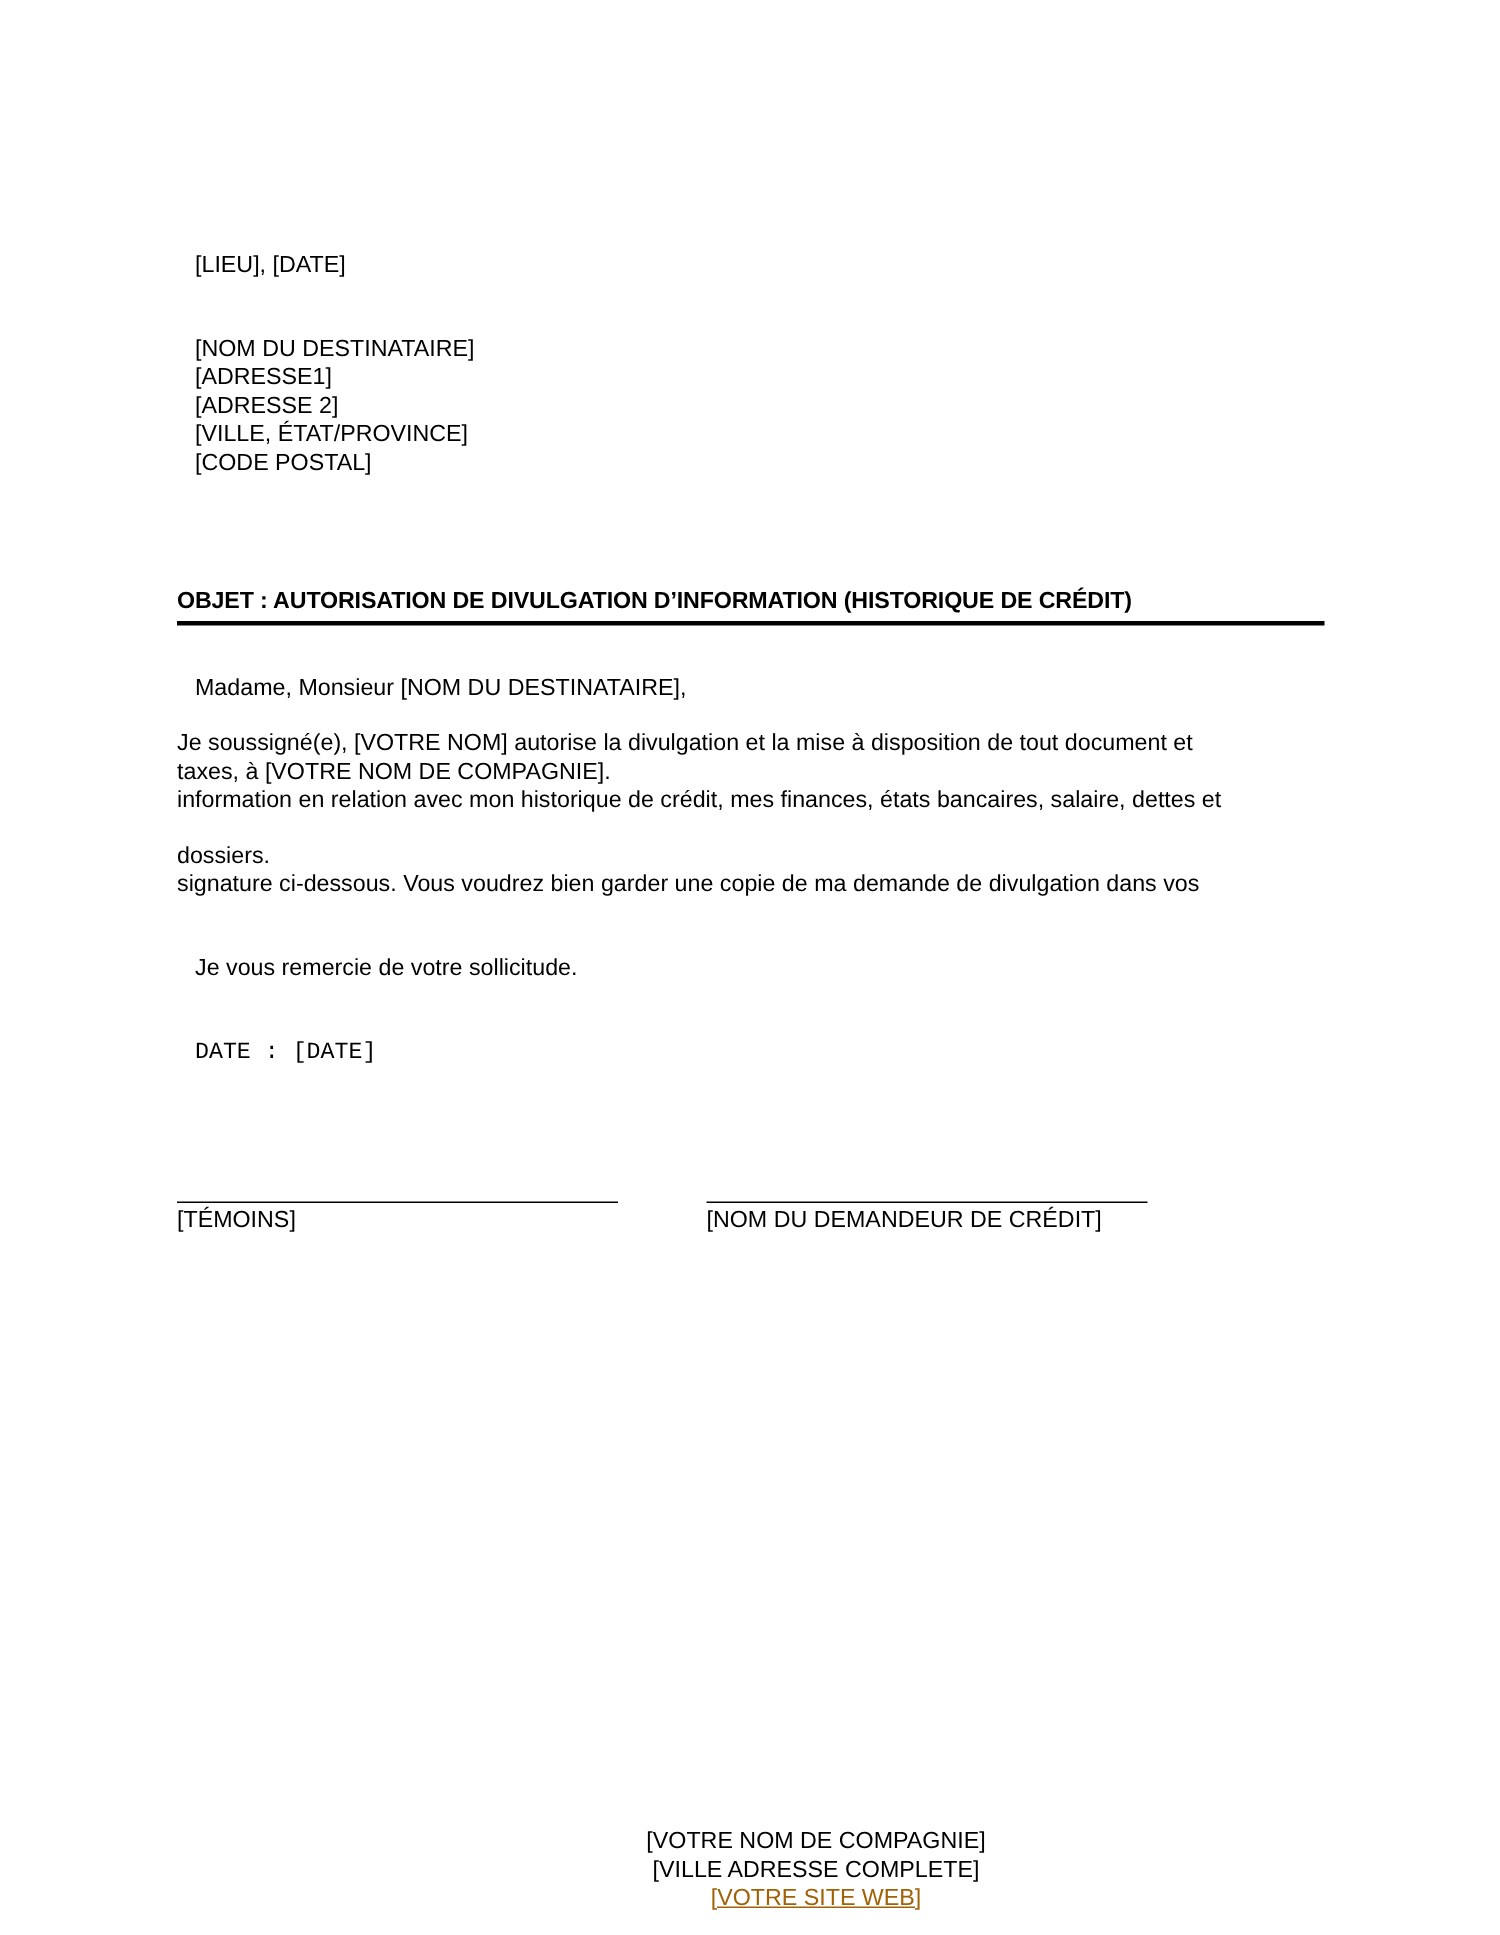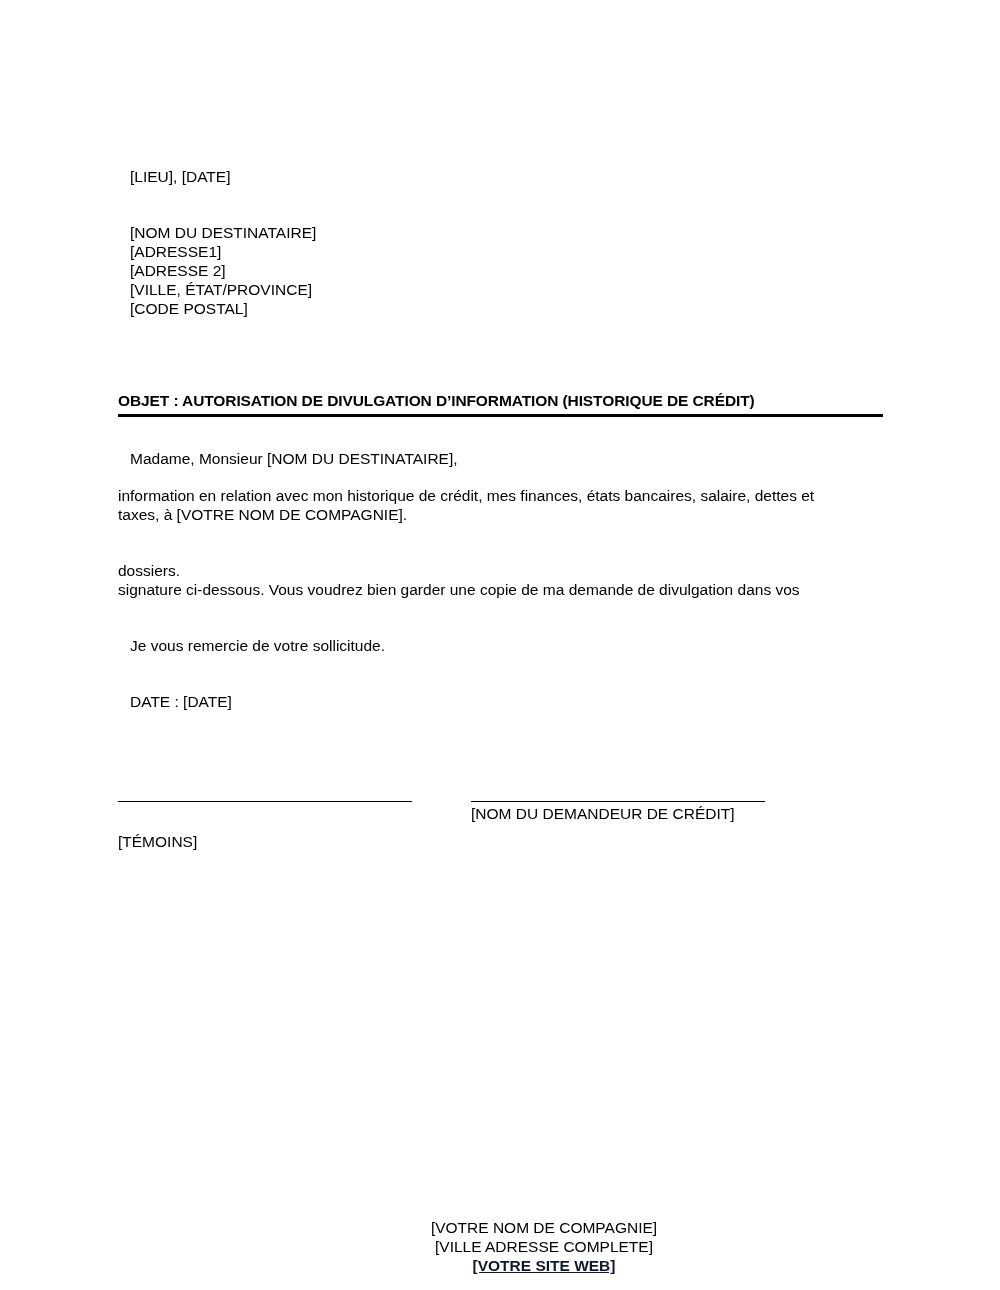--- a/index.html
+++ b/index.html
@@ -16,21 +16,21 @@
       left: 118px; top: 392px; font-weight: bold; font-size: 15.5px;
       letter-spacing: -0.1px; white-space: nowrap; text-align: center;
     }
     .rule {
       left: 118px; top: 414px; width: 765px; height: 3px; background: #000;
     }
     .sigline { height: 1px; background: #000; top: 801px; }
     .footer {
       left: 0; width: 1000px; text-align: center; line-height: 19px;
     }
-    .footer a { color: #0f172a; text-decoration: underline; font-weight: bold; }
+    .footer a { color: #a16207; text-decoration: underline; }
   </style>
 </head>
 <body>
 
 <div>
 
   <div class="abs line block" style="top:167px;">[LIEU], [DATE]</div>
 
   <div class="abs block" style="top:223px;">
     <div class="line">[NOM DU DESTINATAIRE]</div>
@@ -39,35 +39,36 @@
     <div class="line">[VILLE, ÉTAT/PROVINCE]</div>
     <div class="line">[CODE POSTAL]</div>
   </div>
 
   <div class="abs subject">OBJET : AUTORISATION DE DIVULGATION D’INFORMATION (HISTORIQUE DE CRÉDIT)</div>
   <div class="abs rule"></div>
 
   <div class="abs line block" style="top:449px;">Madame, Monsieur [NOM DU DESTINATAIRE],</div>
 
   <div class="abs para" style="top:486px;">
+    <div class="line">Je soussigné(e), [VOTRE NOM] autorise la divulgation et la mise à disposition de tout document et</div>
+    <div class="line">taxes, à [VOTRE NOM DE COMPAGNIE].</div>
     <div class="line">information en relation avec mon historique de crédit, mes finances, états bancaires, salaire, dettes et</div>
-    <div class="line">taxes, à [VOTRE NOM DE COMPAGNIE].</div>
   </div>
 
   <div class="abs para" style="top:561px;">
     <div class="line">dossiers.</div>
     <div class="line">signature ci-dessous. Vous voudrez bien garder une copie de ma demande de divulgation dans vos</div>
   </div>
 
   <div class="abs line block" style="top:636px;text-align:right;">Je vous remercie de votre sollicitude.</div>
 
-  <div class="abs line block" style="top:692px;">DATE : [DATE]</div>
+  <div class="abs line block" style="top:692px;font-family:Liberation Mono, monospace;">DATE : [DATE]</div>
 
   <div class="abs sigline" style="left:118px; width:294px;"></div>
-  <div class="abs line" style="left:118px; top:832px;">[TÉMOINS]</div>
+  <div class="abs line" style="left:118px; top:804px;">[TÉMOINS]</div>
 
   <div class="abs sigline" style="left:471px; width:294px;"></div>
   <div class="abs line" style="left:471px; top:804px;">[NOM DU DEMANDEUR DE CRÉDIT]</div>
 
   <div class="abs footer" style="top:1218px;padding-left:44px;">
     <div>[VOTRE NOM DE COMPAGNIE]</div>
     <div>[VILLE ADRESSE COMPLETE]</div>
     <div><a href="#">[VOTRE SITE WEB]</a></div>
   </div>
 

